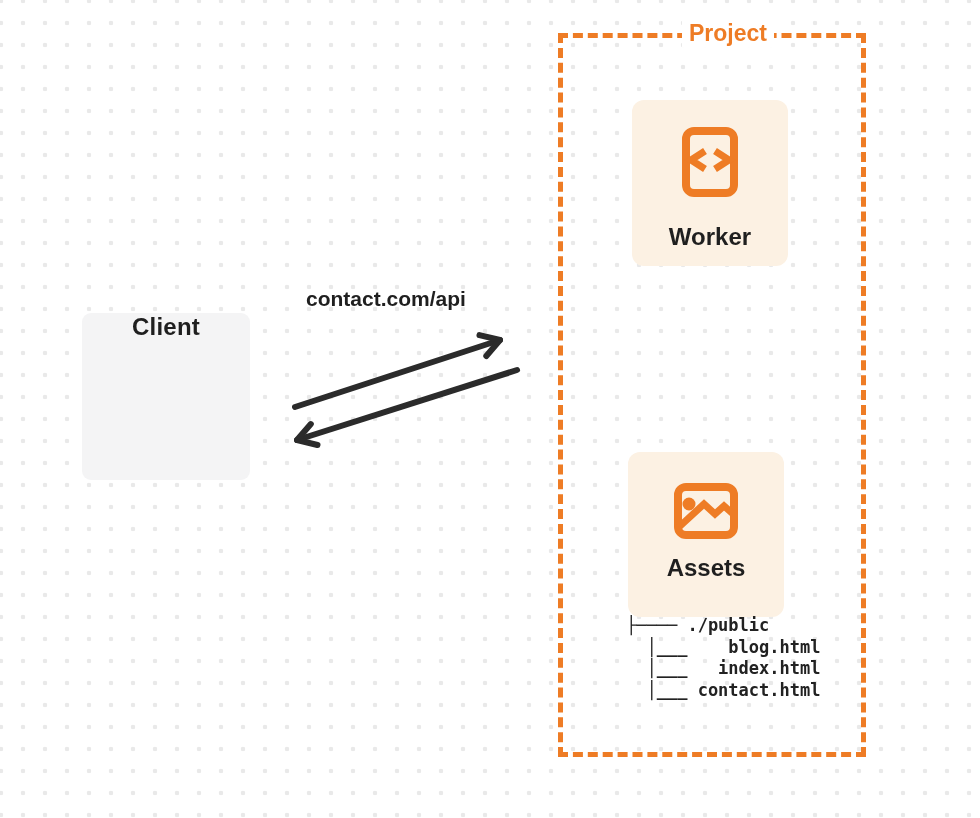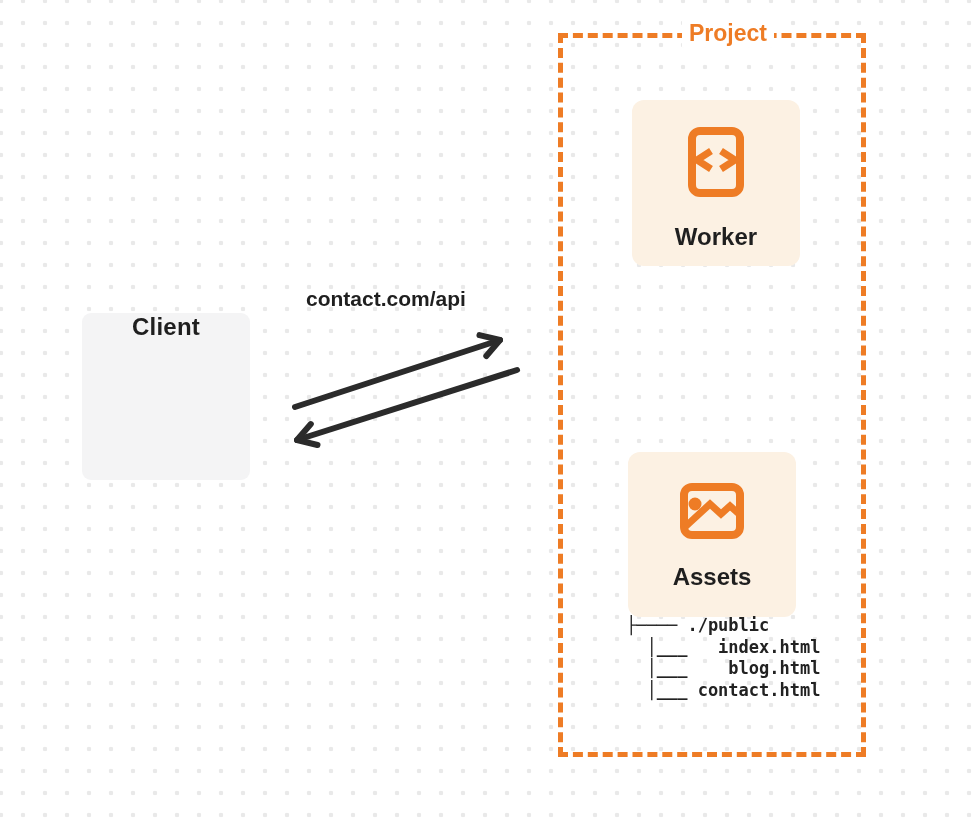--- a/index.html
+++ b/index.html
@@ -60,29 +60,29 @@
     padding: 0 7px;
     font-size: 23px; font-weight: 700; color: #ee7c25;
     line-height: 28px;
     white-space: nowrap;
     margin-left: 16px;
   }
 
   
   .card {
     position: absolute;
-    width: 168px;
+    width: 156px;
     background: #fcf1e3;
     border-radius: 12px;
     display: flex; flex-direction: column; align-items: center;
   }
   .card.worker { left: 69px; top: 62px; height: 166px; padding-top: 27px; }
   .card.assets { left: 65px; top: 414px; height: 165px; padding-top: 31px; }
   .card.worker .card-label { margin-top: 26px; }
-  .card.assets .card-label { margin-top: 24px; }
+  .card.assets .card-label { margin-top: 15px; }
   .card-label {
     font-size: 24px; font-weight: 700; color: #1f1f1f; line-height: 28px;
   }
 
   
   .file-tree {
     position: absolute;
     left: 47px; top: 577px; margin-left: 16px;
   }
   .file-tree pre {
@@ -131,19 +131,19 @@
       <svg width="64" height="56" viewBox="0 0 64 56" xmlns="http://www.w3.org/2000/svg">
         <rect x="4" y="4" width="56" height="48" rx="8" fill="none" stroke="#ee7c25" stroke-width="8"></rect>
         <circle cx="15" cy="21" r="6.5" fill="#ee7c25"></circle>
         <path d="M5,44 L30,21 L41,31 L50,23 L59,31" fill="none" stroke="#ee7c25" stroke-width="7" stroke-linecap="butt" stroke-linejoin="miter"></path>
       </svg>
       <span class="card-label">Assets</span>
     </div>
 
     <div class="file-tree">
       <pre>├──── ./public</pre>
+      <pre>  │___    blog.html</pre>
       <pre>  │___   index.html</pre>
-      <pre>  │___    blog.html</pre>
       <pre>  │___ contact.html</pre>
     </div>
   </div>
 
 </div>
 
 </body></html>

